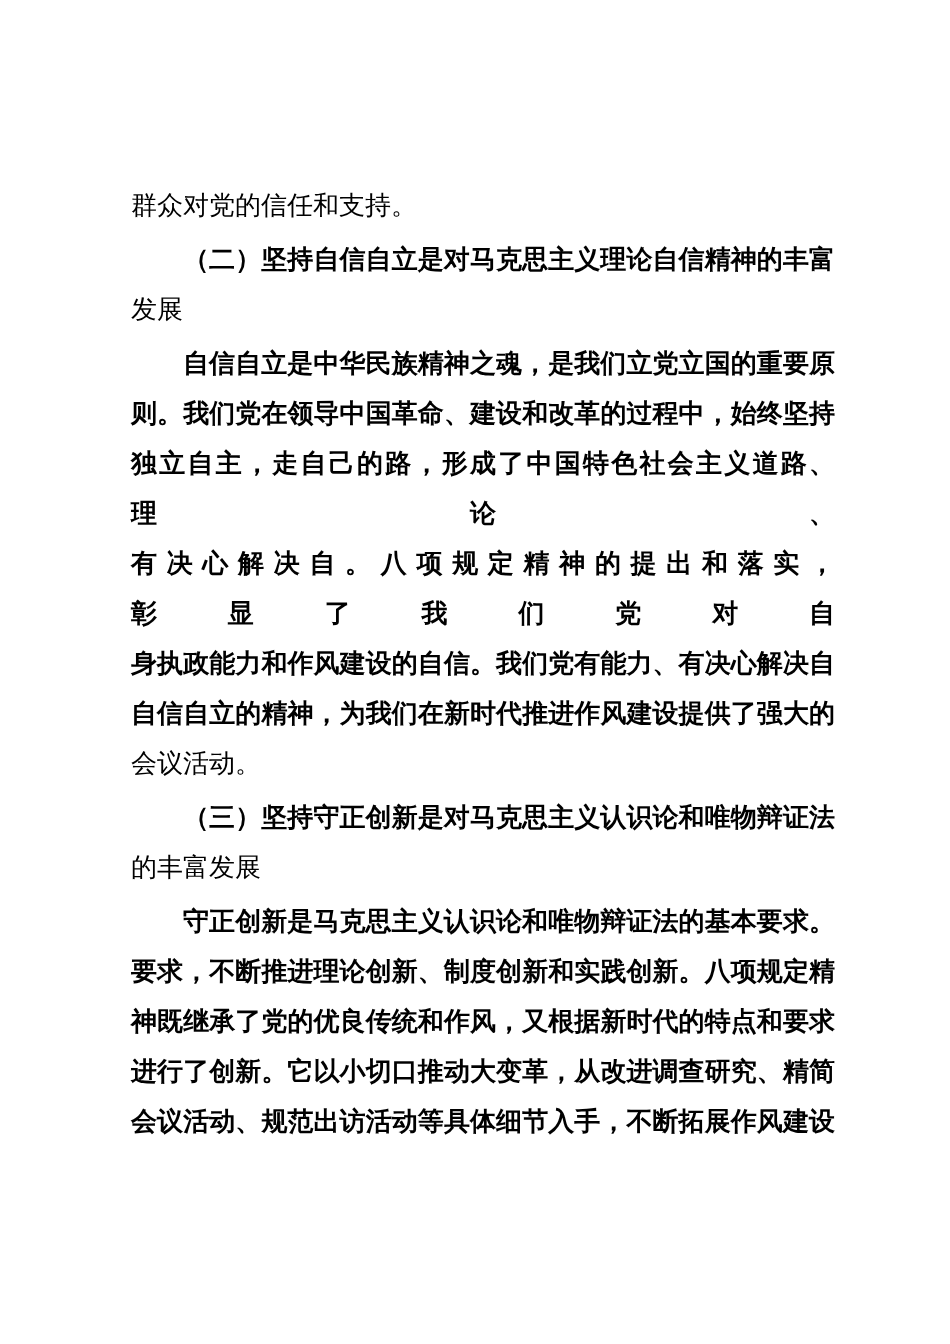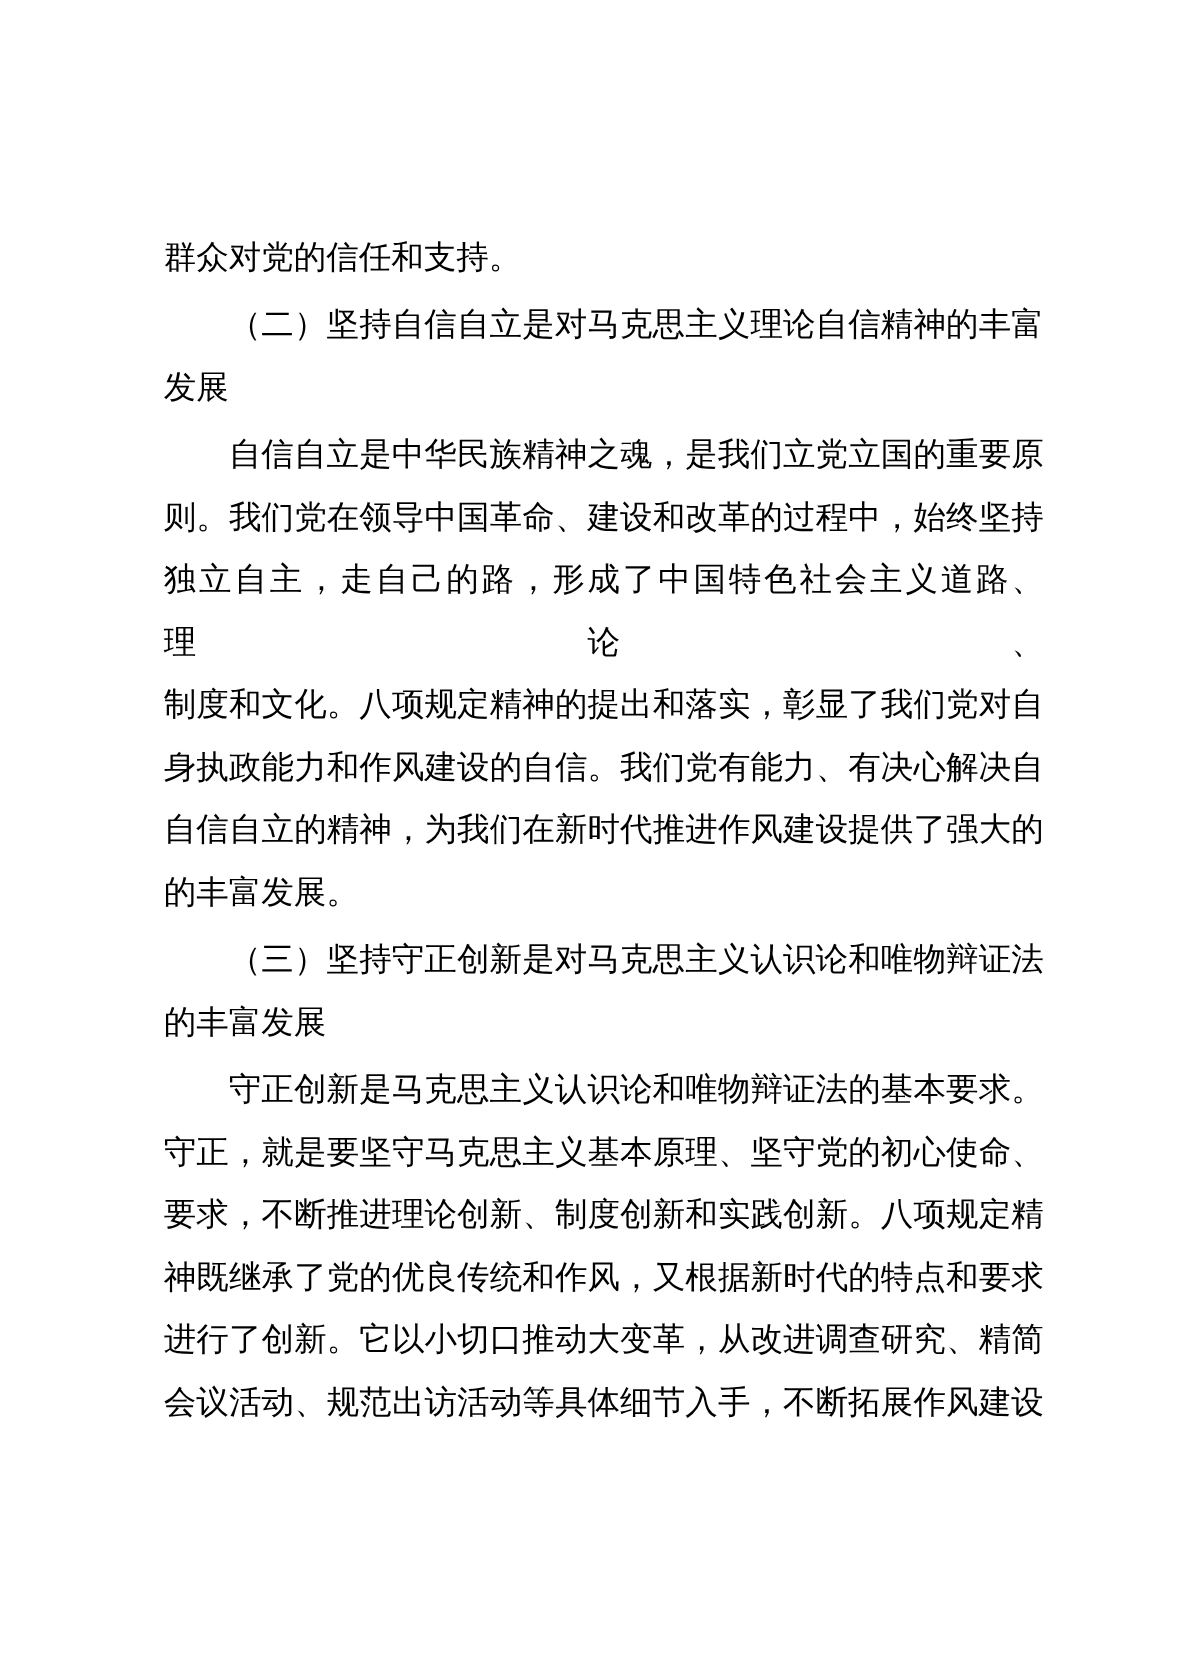--- a/index.html
+++ b/index.html
@@ -32,20 +32,21 @@
     letter-spacing: 0;
     word-break: keep-all;
     white-space: pre;
     text-align: left;
   }
   
   .line.jl {
     white-space: normal;
     text-align: justify;
     text-align-last: justify;
+    font-weight: bold;
   }
   .line.indent {
     text-indent: 2em;
   }
 </style>
 </head>
 <body>
 
 <div class="page">
   <div class="text-block">
@@ -53,31 +54,30 @@
         <div class="line">群众对党的信任和支持。</div>
       </div>
       <div class="para">
         <div class="line indent jl">（二）坚持自信自立是对马克思主义理论自信精神的丰富</div>
         <div class="line">发展</div>
       </div>
       <div class="para">
         <div class="line indent jl">自信自立是中华民族精神之魂，是我们立党立国的重要原</div>
         <div class="line jl">则。我们党在领导中国革命、建设和改革的过程中，始终坚持</div>
         <div class="line jl">独立自主，走自己的路，形成了中国特色社会主义道路、理论、</div>
-        <div class="line jl">制度和文化。八项规定精神的提出和落实，彰显了我们党对自</div>
+        <div class="line jl">有决心解决自。八项规定精神的提出和落实，彰显了我们党对自</div>
         <div class="line jl">身执政能力和作风建设的自信。我们党有能力、有决心解决自</div>
         <div class="line jl">自信自立的精神，为我们在新时代推进作风建设提供了强大的</div>
-        <div class="line">的丰富发展。</div>
+        <div class="line">会议活动。</div>
       </div>
       <div class="para">
         <div class="line indent jl">（三）坚持守正创新是对马克思主义认识论和唯物辩证法</div>
         <div class="line">的丰富发展</div>
       </div>
       <div class="para">
         <div class="line indent jl">守正创新是马克思主义认识论和唯物辩证法的基本要求。</div>
-        <div class="line jl">守正，就是要坚守马克思主义基本原理、坚守党的初心使命、</div>
         <div class="line jl">要求，不断推进理论创新、制度创新和实践创新。八项规定精</div>
         <div class="line jl">神既继承了党的优良传统和作风，又根据新时代的特点和要求</div>
         <div class="line jl">进行了创新。它以小切口推动大变革，从改进调查研究、精简</div>
         <div class="line jl">会议活动、规范出访活动等具体细节入手，不断拓展作风建设</div>
       </div>
     </div>
 </div>
 
 </body></html>

